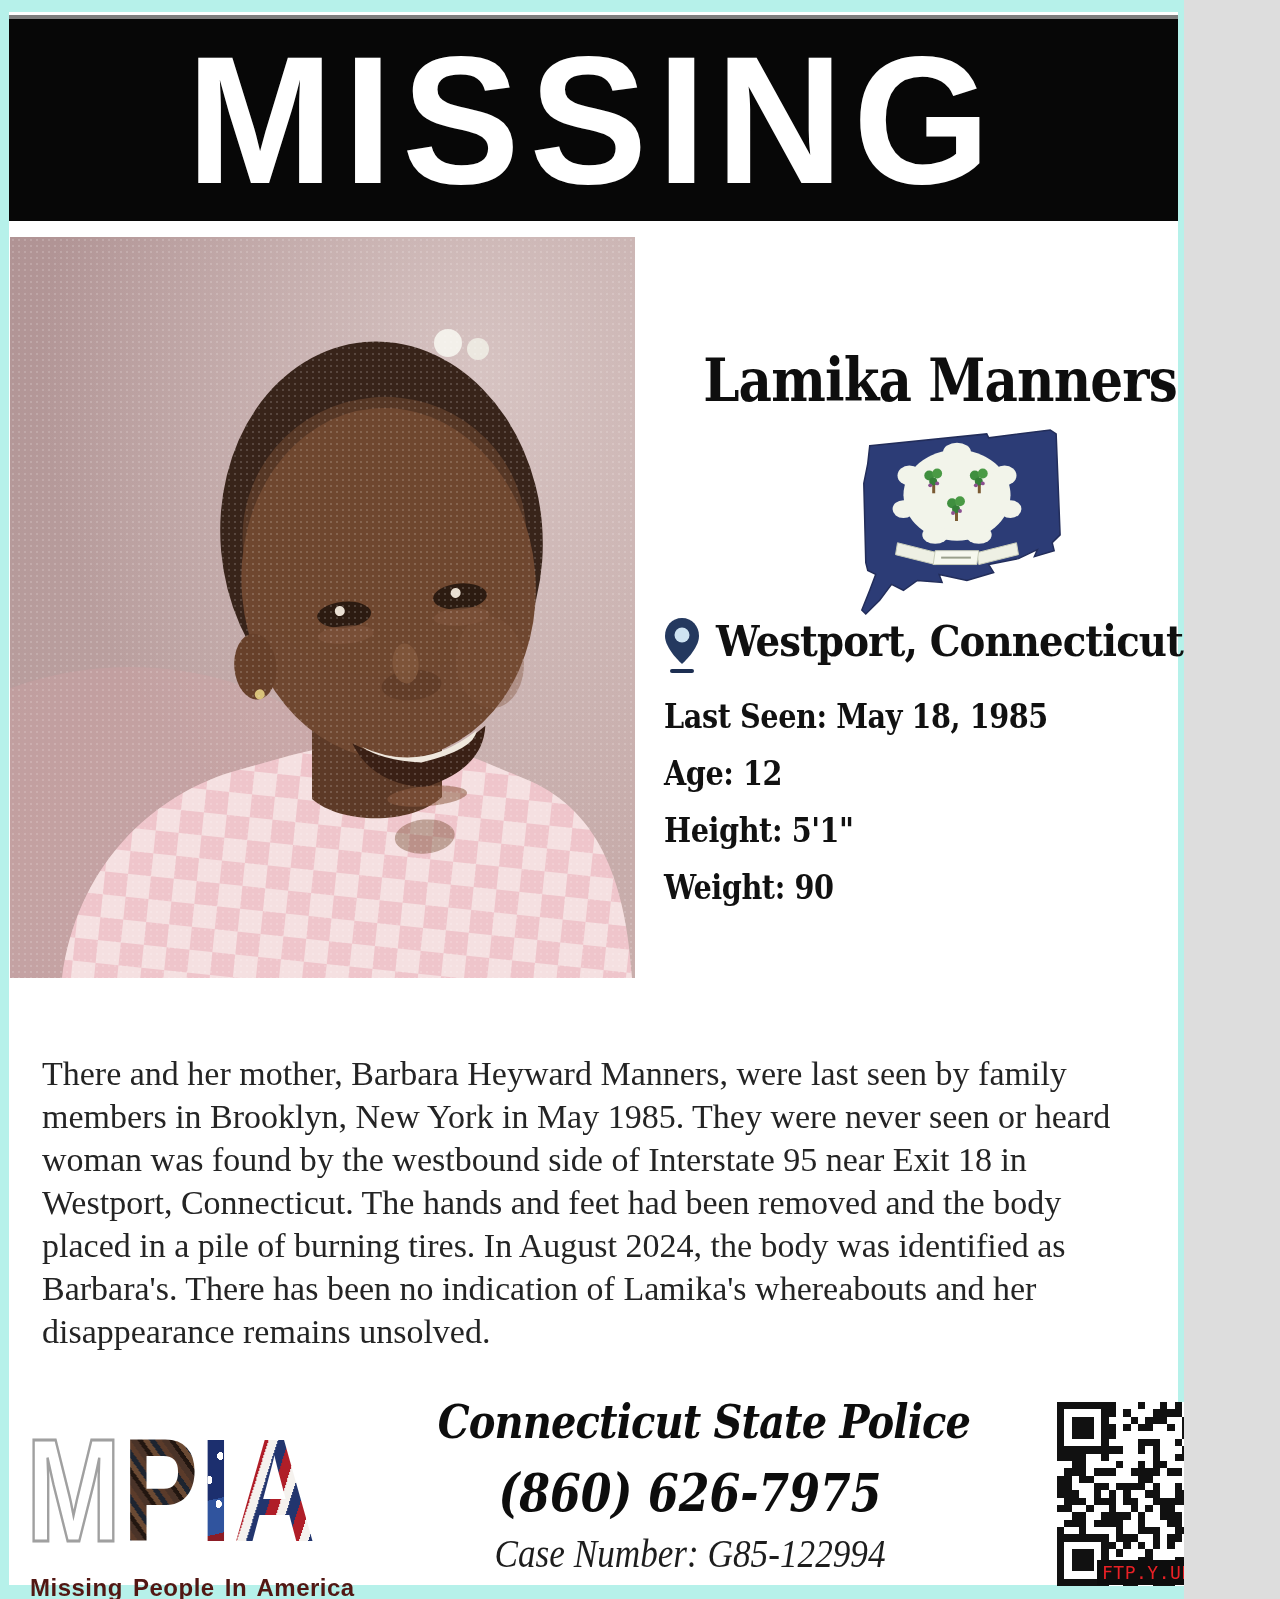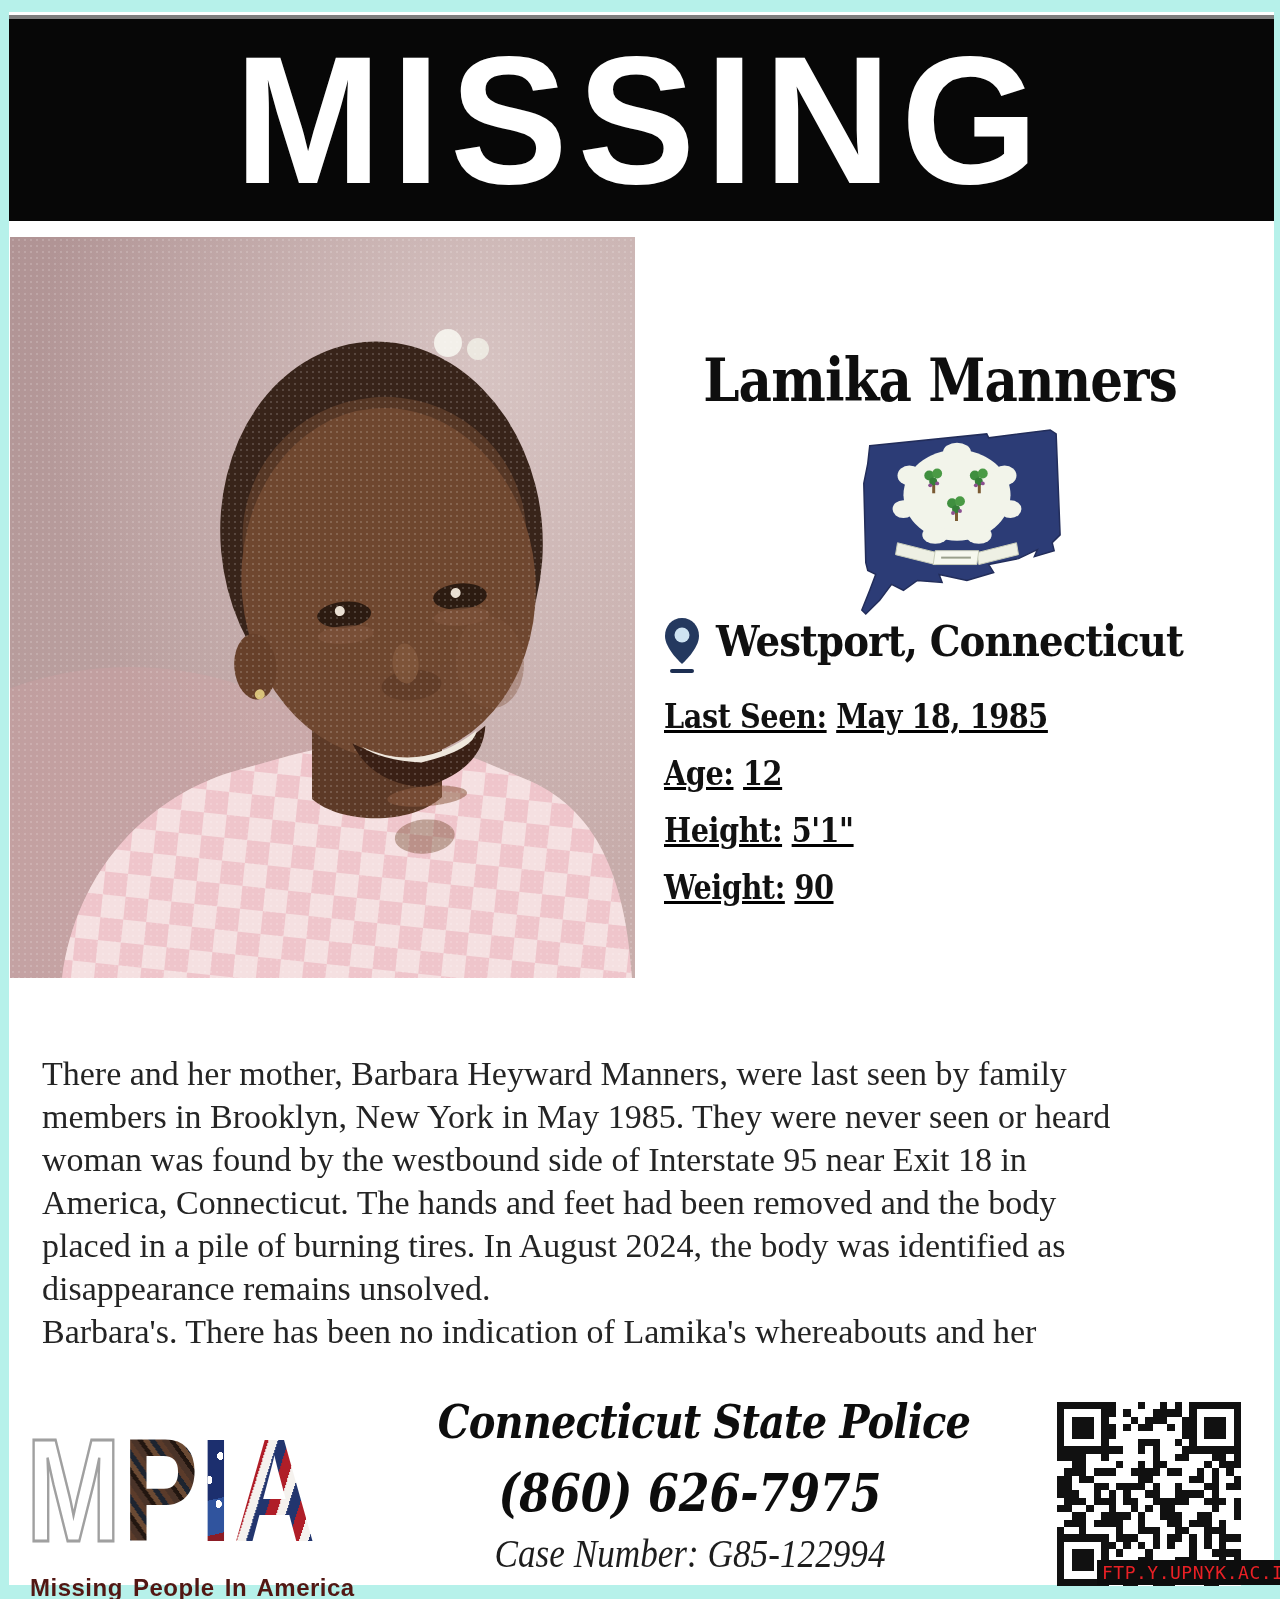--- a/index.html
+++ b/index.html
@@ -1,17 +1,17 @@
 <!DOCTYPE html>
 <html><head>
 <meta charset="utf-8">
 <style>
   html,body { margin:0; padding:0; background:#ddd; }
   .poster {
-    position:relative; width:1280px; height:1599px;
+    position:relative; width:1184px; height:1599px;
     background:#b6f1ea; overflow:hidden;
     font-family:"Liberation Sans", sans-serif;
   }
   .sheet { position:absolute; left:9px; right:6px; top:12px; bottom:14px; background:#ffffff; }
 
   
   .banner {
     position:absolute; left:9px; right:6px; top:15px; height:202px;
     background:#070707; border-top:4px solid #7e7e7e;
     display:flex; align-items:center; justify-content:center;
@@ -39,21 +39,21 @@
   .ct-map { position:absolute; left:840px; top:424px; width:233px; height:194px; }
   .ct-map svg { width:100%; height:100%; display:block; }
 
   .location-row { position:absolute; left:664px; top:616px; display:flex; align-items:flex-start; }
   .pin-wrap { width:36px; height:60px; margin-right:16px; flex:0 0 auto; }
   .location-text {
     font-family:"DejaVu Serif", serif; font-weight:bold; font-size:43px; color:#101010;
     transform:scaleX(0.9); transform-origin:left center; white-space:nowrap; letter-spacing:-1px;
   }
 
-  .stats { position:absolute; left:664px; top:688px;text-decoration:underline; }
+  .stats { position:absolute; left:664px; top:688px; }
   .stat-row {
     height:57px; line-height:57px; white-space:nowrap;
     font-family:"DejaVu Serif", serif; font-weight:bold; font-size:33px; color:#111;
     transform:scaleX(0.87); transform-origin:left center; letter-spacing:-0.5px;
   }
   .stat-value { margin-left:11px; }
 
   
   .description {
     position:absolute; left:42px; top:1052px; width:1216px;
@@ -259,24 +259,24 @@
     </div>
     <div class="stat-row">
       <span class="stat-label">Weight:</span><span class="stat-value">90</span>
     </div>
   </div>
 
   <div class="description">
     <div class="line">There and her mother, Barbara Heyward Manners, were last seen by family</div>
     <div class="line">members in Brooklyn, New York in May 1985. They were never seen or heard</div>
     <div class="line">woman was found by the westbound side of Interstate 95 near Exit 18 in</div>
-    <div class="line">America, Connecticut. The hands and feet had been removed and the body</div>
+    <div class="line">Westport, Connecticut. The hands and feet had been removed and the body</div>
     <div class="line">placed in a pile of burning tires. In August 2024, the body was identified as</div>
+    <div class="line">Barbara's. There has been no indication of Lamika's whereabouts and her</div>
     <div class="line">disappearance remains unsolved.</div>
-    <div class="line">Barbara's. There has been no indication of Lamika's whereabouts and her</div>
   </div>
 
   <div class="mpia">
     <div class="mpia-letters">
       <span class="letter letter-m">M</span>
       <span class="letter letter-p">P</span>
       <span class="letter letter-i">I</span>
       <span class="letter letter-a">A</span>
     </div>
     <div class="mpia-tagline">Missing People In America</div>

